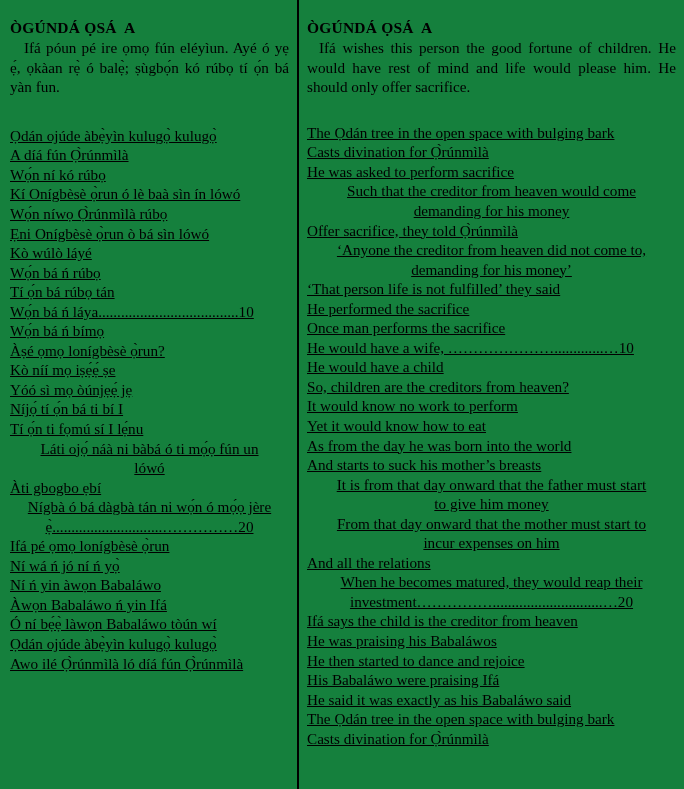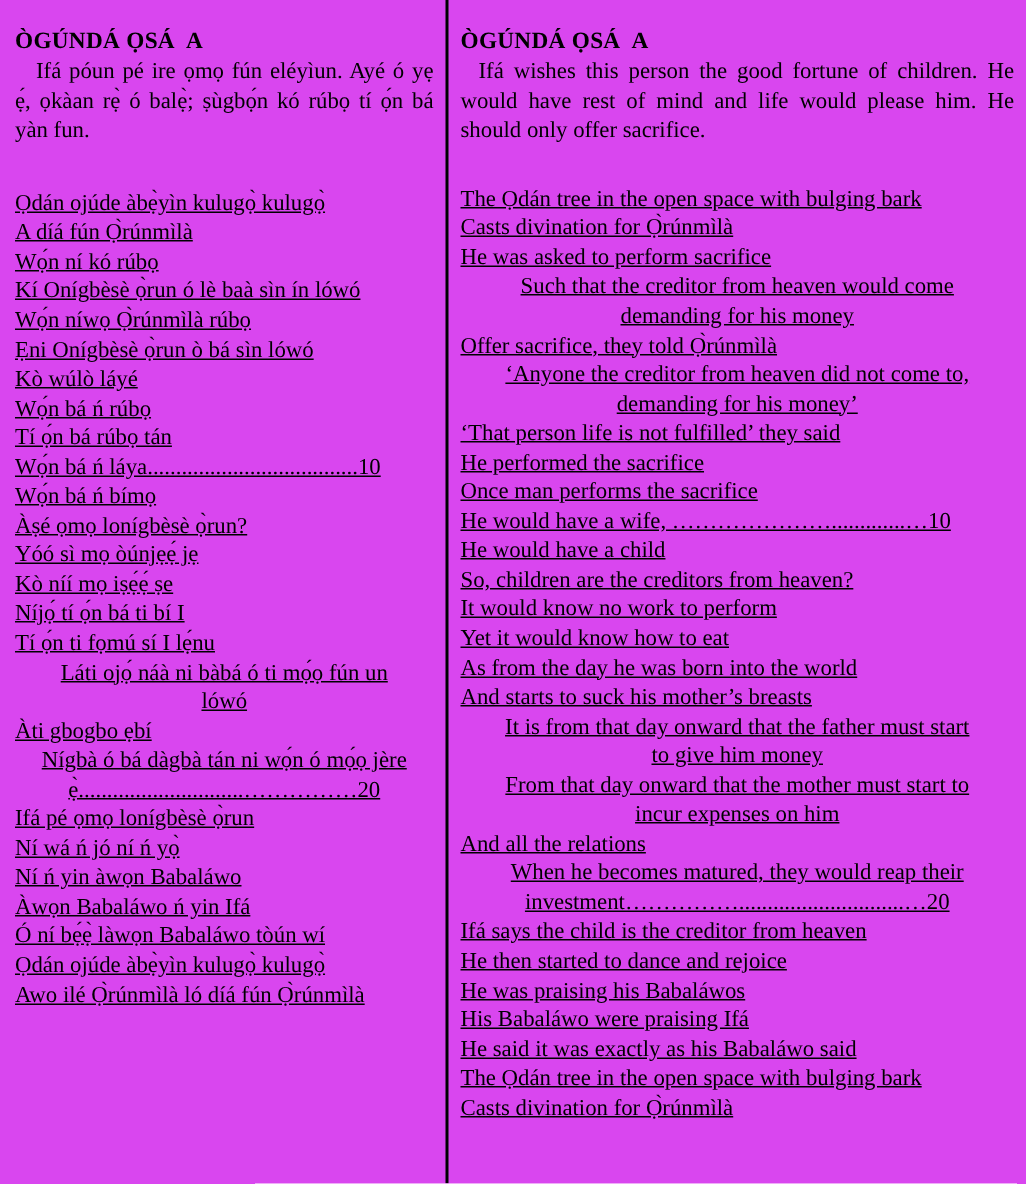--- a/index.html
+++ b/index.html
@@ -8,21 +8,21 @@
     background: #ffffff;
   }
   body {
     font-family: "Liberation Serif", "DejaVu Serif", serif;
     color: #000000;
   }
   .page {
     position: relative;
     width: 684px;
     height: 789px;
-    background: #d946ef;
+    background: #15803d;
     overflow: hidden;
     box-sizing: border-box;
   }
   .column-divider {
     position: absolute;
     left: 297px;
     top: 0;
     width: 2px;
     height: 789px;
     background: #000000;
@@ -110,22 +110,22 @@
         <li>Wọ́n ní kó rúbọ</li>
         <li>Kí Onígbèsè ọ̀run ó lè baà sìn ín lówó</li>
         <li>Wọ́n níwọ Ọ̀rúnmìlà rúbọ</li>
         <li>Ẹni Onígbèsè ọ̀run ò bá sìn lówó</li>
         <li>Kò wúlò láyé</li>
         <li>Wọ́n bá ń rúbọ</li>
         <li>Tí ọ́n bá rúbọ tán</li>
         <li>Wọ́n bá ń láya.....................................10</li>
         <li>Wọ́n bá ń bímọ</li>
         <li>Àṣé ọmọ lonígbèsè ọ̀run?</li>
+        <li>Kò níí mọ iṣẹ́ẹ́ ṣe</li>
         <li>Yóó sì mọ òúnjẹẹ́ jẹ</li>
-        <li>Kò níí mọ iṣẹ́ẹ́ ṣe</li>
         <li>Níjọ́ tí ọ́n bá ti bí I</li>
         <li>Tí ọ́n ti fọmú sí I lẹ́nu</li>
         <li class="wrap">Láti ojọ́ náà ni bàbá ó ti mọ́ọ fún un<span class="tail">lówó</span></li>
         <li>Àti gbogbo ẹbí</li>
         <li class="wrap">Nígbà ó bá dàgbà tán ni wọ́n ó mọ́ọ  jère<span class="tail">ẹ̀.............................……………20</span></li>
         <li>Ifá pé ọmọ lonígbèsè ọ̀run</li>
         <li>Ní wá ń jó ní ń yọ̀</li>
         <li>Ní ń yin àwọn Babaláwo</li>
         <li>Àwọn Babaláwo ń yin Ifá</li>
         <li>Ó ní bẹ́ẹ̀ làwọn Babaláwo tòún wí</li>
@@ -153,22 +153,22 @@
         <li>So, children are the creditors from heaven?</li>
         <li>It would know no work to perform</li>
         <li>Yet it would know how to eat</li>
         <li>As from the day he was born into the world</li>
         <li>And starts to suck his mother’s breasts</li>
         <li class="wrap">It is from that day onward that the father must start<span class="tail">to give him money</span></li>
         <li class="wrap">From that day onward that the mother must start to<span class="tail">incur expenses on him</span></li>
         <li>And all the relations</li>
         <li class="wrap">When he becomes matured, they would reap their<span class="tail">investment…………….............................…20</span></li>
         <li>Ifá says the child is the creditor from heaven</li>
+        <li>He was praising his Babaláwos</li>
         <li>He then started to dance and rejoice</li>
-        <li>He was praising his Babaláwos</li>
         <li>His Babaláwo were praising Ifá</li>
         <li>He said it was exactly as his Babaláwo said</li>
         <li>The Ọdán tree in the open space with bulging bark</li>
         <li>Casts divination for Ọ̀rúnmìlà</li>
       </ul>
   </div>
 
 </div>
 
 </body></html>

